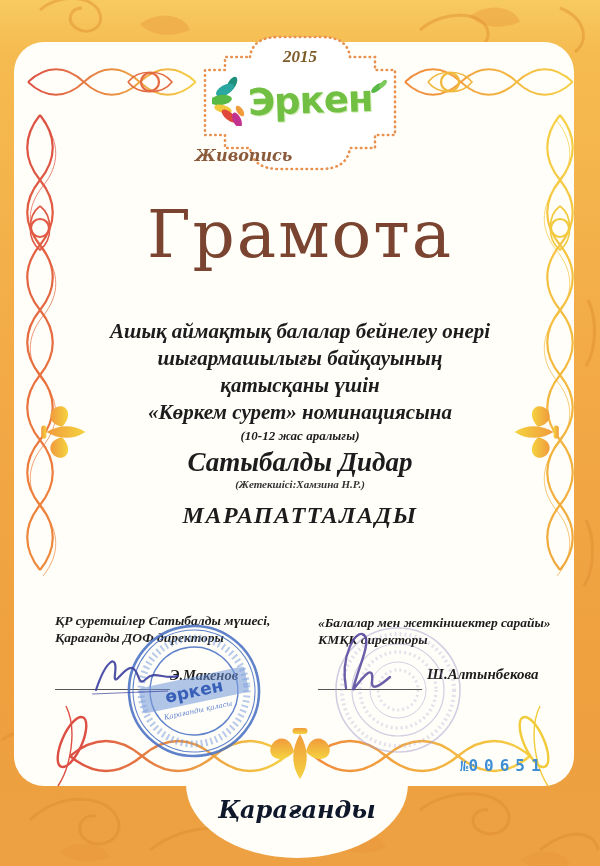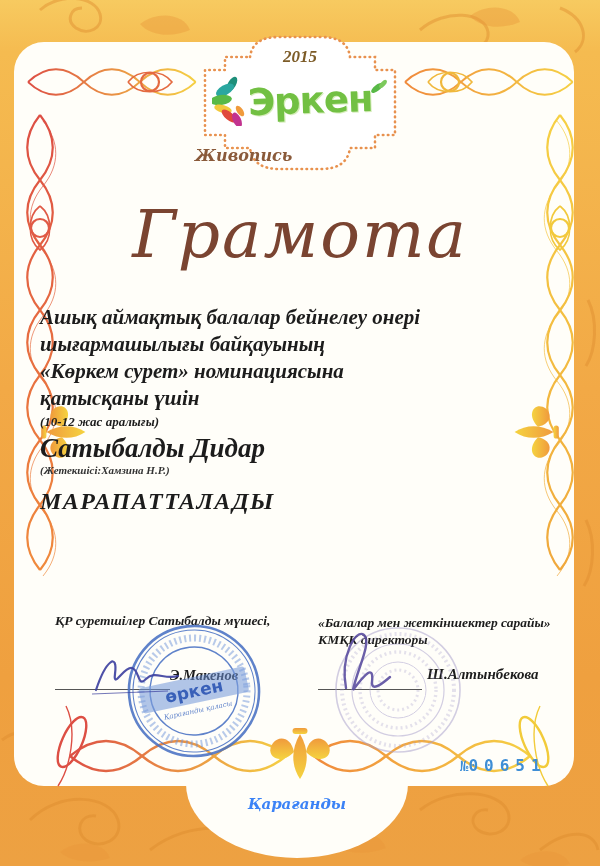--- a/index.html
+++ b/index.html
@@ -3,37 +3,37 @@
 <meta charset="utf-8">
 <style>
   html,body{margin:0;padding:0;background:#888;}
   #page{position:relative;width:600px;height:866px;overflow:hidden;
         background:linear-gradient(180deg,#f7ca60 0%,#f5bb50 6%,#f2a946 45%,#efa03f 78%,#eda142 100%);
         font-family:"Liberation Serif",serif;}
   #bg-pattern,#ornaments{position:absolute;left:0;top:0;pointer-events:none;}
   #card{position:absolute;left:14px;top:42px;width:560px;height:744px;background:#fffef9;border-radius:30px;}
   #bottom-tab{position:absolute;left:186px;top:784px;width:222px;height:74px;background:#fffef9;
               border-radius:0 0 111px 111px / 0 0 74px 74px;text-align:center;}
-  .city{margin-top:11px;font-style:italic;font-weight:bold;font-size:15px;color:#3b82f6;
+  .city{margin-top:11px;font-style:italic;font-weight:bold;font-size:24px;color:#0f172a;
         font-family:"DejaVu Serif",serif;}
   
   #badge{position:absolute;left:195px;top:25px;width:210px;height:155px;}
   #badge svg.frame{position:absolute;left:0;top:0;}
   .badge-year{position:absolute;left:0;top:22px;width:100%;text-align:center;font-style:italic;
               font-weight:bold;font-size:17px;color:#7d5c28;}
   .logo-row{position:absolute;left:0;top:44px;width:100%;height:62px;display:flex;align-items:center;justify-content:center;}
   .logo-text{font-family:"DejaVu Sans",sans-serif;font-weight:bold;font-size:37px;color:#72c043;
              transform:rotate(-2deg);letter-spacing:-1px;text-shadow:1px 1px 0 rgba(210,235,180,.9);}
   .badge-category{position:absolute;left:0;top:121px;width:100%;text-align:left;font-style:italic;
                   font-weight:bold;font-size:16px;color:#8a5a3a;font-family:"DejaVu Serif",serif;}
   
   #title{position:absolute;left:0;top:196px;width:600px;text-align:center;
-         font-family:"DejaVu Serif",serif;font-style:italic;font-size:66px;color:#7a4431;letter-spacing:2px;}
-  
-  #body-block{position:absolute;left:40px;top:304px;width:520px;text-align:left;color:#1c1c1c;}
+         font-family:"DejaVu Serif",serif;font-size:66px;color:#7a4431;letter-spacing:2px;}
+  
+  #body-block{position:absolute;left:40px;top:318px;width:520px;text-align:center;color:#1c1c1c;}
   .body-line{font-style:italic;font-weight:bold;font-size:21px;line-height:27px;}
   .age-line{font-style:italic;font-weight:bold;font-size:13px;margin-top:2px;}
   .recipient{font-style:italic;font-weight:bold;font-size:27px;margin-top:3px;}
   .school{font-style:italic;font-weight:bold;font-size:16.5px;margin-top:1px;}
   .supervisor{font-style:italic;font-weight:bold;font-size:11px;color:#333;}
   .award{font-style:italic;font-weight:bold;font-size:24px;letter-spacing:1.5px;margin-top:12px;}
   
   .sig-block{position:absolute;font-style:italic;font-weight:bold;font-size:13.5px;line-height:17px;color:#1c1c1c;}
   #sig-left{left:55px;top:612px;width:240px;}
   #sig-right{left:318px;top:614px;width:250px;}
@@ -183,30 +183,31 @@
       </svg>
     </div>
     <div class="badge-category">Живопись</div>
   </div>
 
   <div id="title">Грамота</div>
 
   <div id="body-block">
     <div class="body-line">Ашық аймақтық  балалар бейнелеу онері</div>
     <div class="body-line">шығармашылығы байқауының</div>
+    <div class="body-line">қатысқаны үшін</div>
     <div class="body-line">«Көркем сурет» номинациясына</div>
-    <div class="body-line">қатысқаны үшін</div>
     <div class="age-line">(10-12  жас аралығы)</div>
     <div class="recipient">Сатыбалды Дидар</div>
     <div class="supervisor">(Жетекшісі:Хамзина Н.Р.)</div>
     <div class="award">МАРАПАТТАЛАДЫ</div>
   </div>
 
   <div id="sig-left" class="sig-block">
     <div>ҚР суретшілер Сатыбалды мүшесі,</div>
+    <div>Қарағанды ДОФ директоры</div>
   </div>
   <div id="sig-right" class="sig-block">
     <div>«Балалар мен жеткіншектер сарайы»</div>
     <div>КМҚК директоры</div>
   </div>
   <div id="sig-line-left" class="sig-line"></div>
   <div id="sig-line-right" class="sig-line"></div>
   <div id="sig-name-left" class="sig-name">Э.Макенов</div>
   <div id="sig-name-right" class="sig-name">Ш.Алтынбекова</div>
 

